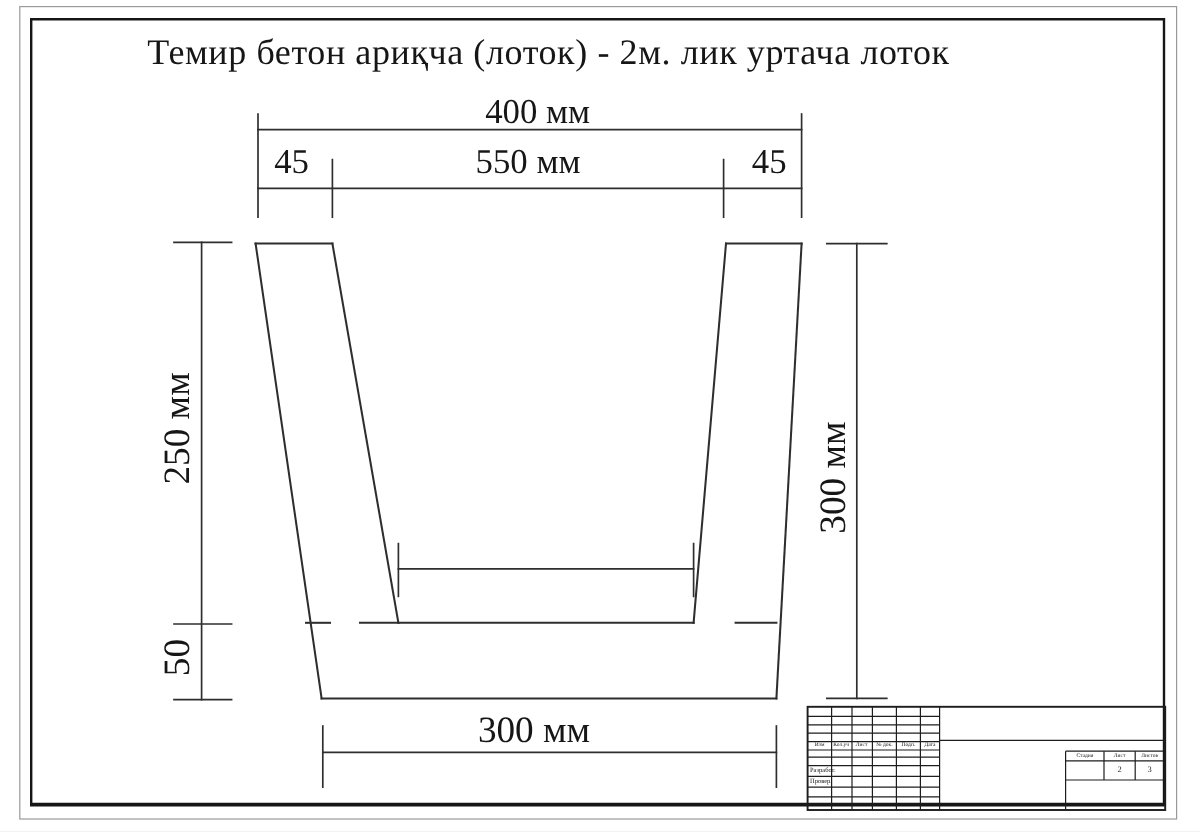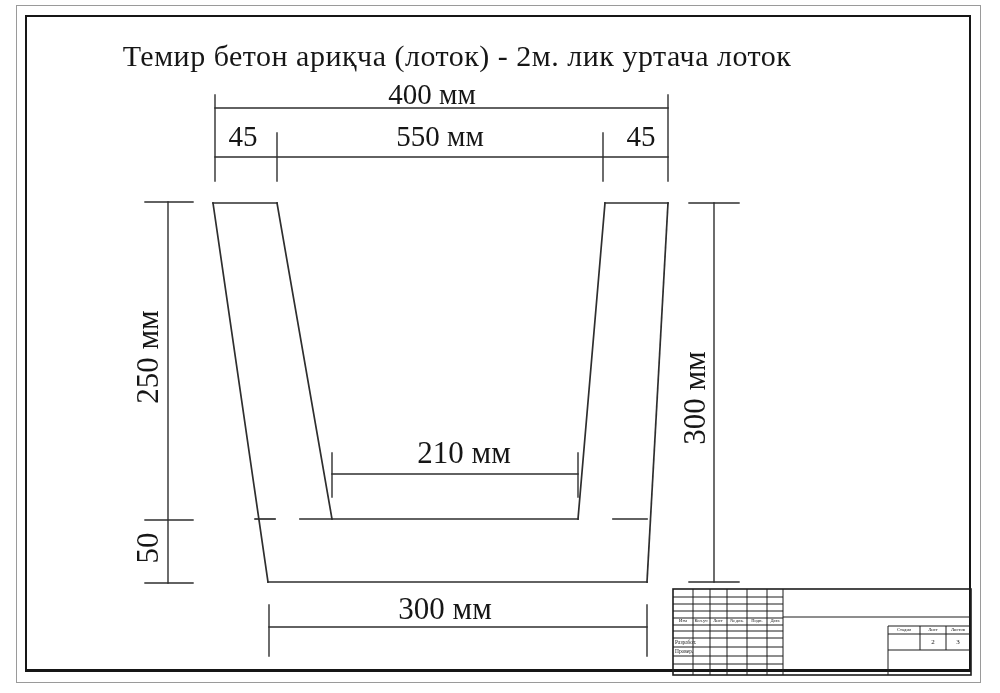--- a/index.html
+++ b/index.html
@@ -14,21 +14,21 @@
   .frame{
     position:absolute;left:25px;top:15px;width:946px;height:657px;
     border:solid #161616;border-width:2px 2px 3px 2px;box-sizing:border-box;
   }
   svg.draw{position:absolute;left:0;top:0;}
   .lbl{
     position:absolute;transform:translate(-50%,-50%);
     white-space:nowrap;color:#161616;line-height:1;
   }
   .lbl.rot{transform:translate(-50%,-50%) rotate(-90deg);}
-  .title-text{font-size:30px;letter-spacing:0.5px;margin-top:12px;}
+  .title-text{font-size:30px;letter-spacing:0.5px;}
   .dim{font-size:29px;}
   .dim-big{font-size:31px;}
   .tb-small{font-size:4.6px;transform:translate(-50%,-50%);letter-spacing:0;}
   .tb-med{font-size:5.4px;transform:translate(0,-50%);}
   .tb-val{font-size:7px;}
 </style>
 </head>
 <body>
 
 <div class="page">
@@ -112,28 +112,27 @@
       <line x1="783" y1="617" x2="971" y2="617"></line>
       <line x1="888" y1="626" x2="888" y2="675"></line>
       <line x1="888" y1="626" x2="971" y2="626"></line>
       <line x1="888" y1="634" x2="971" y2="634"></line>
       <line x1="888" y1="650" x2="971" y2="650"></line>
       <line x1="920" y1="626" x2="920" y2="650"></line>
       <line x1="946" y1="626" x2="946" y2="650"></line>
     </g>
   </svg>
 
-  <div class="lbl dim" style="left:432px;top:94px;">400 мм</div>
+  <div class="lbl dim" style="left:448px;top:94px;">400 мм</div>
   <div class="lbl dim" style="left:243px;top:136px;">45</div>
   <div class="lbl dim" style="left:440px;top:136px;">550 мм</div>
   <div class="lbl dim" style="left:641px;top:136px;">45</div>
   <div class="lbl dim-big rot" style="left:147px;top:357px;">250 мм</div>
   <div class="lbl dim-big rot" style="left:147px;top:548px;">50</div>
   <div class="lbl dim-big rot" style="left:694px;top:398px;">300 мм</div>
-  <div class="lbl dim-big" style="left:464px;top:452px;">210 мм</div>
   <div class="lbl dim-big" style="left:445px;top:608px;">300 мм</div>
 
   <div class="lbl tb-small" style="left:683px;top:621px;">Изм</div>
   <div class="lbl tb-small" style="left:701px;top:621px;">Кол.уч</div>
   <div class="lbl tb-small" style="left:718px;top:621px;">Лист</div>
   <div class="lbl tb-small" style="left:737px;top:621px;">№ док.</div>
   <div class="lbl tb-small" style="left:757px;top:621px;">Подп.</div>
   <div class="lbl tb-small" style="left:775px;top:621px;">Дата</div>
 
   <div class="lbl tb-med" style="left:675px;top:643px;">Разработ.</div>

